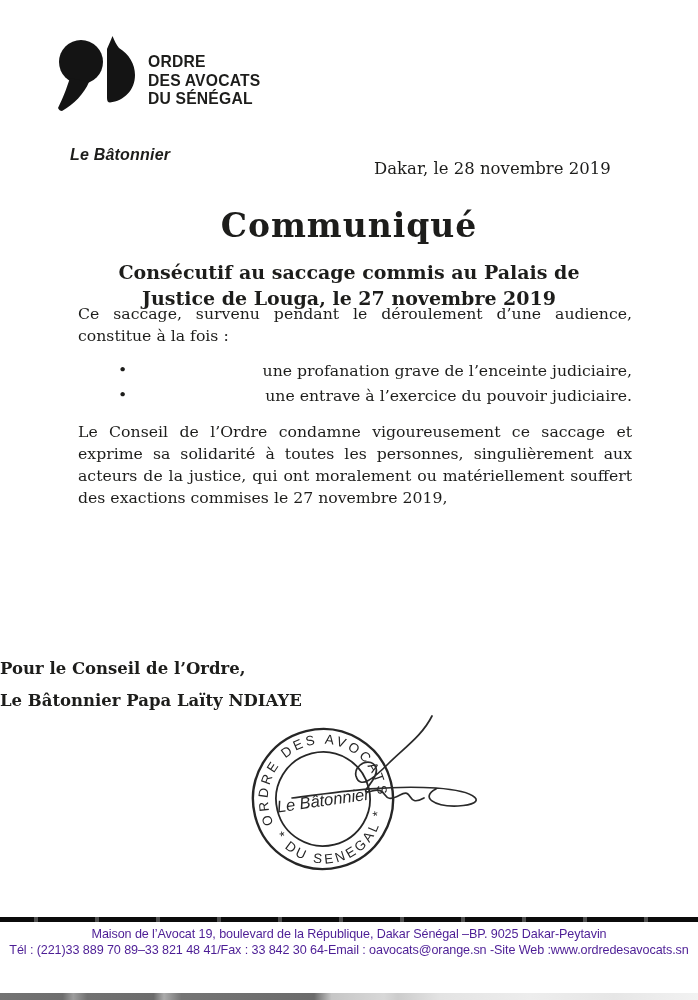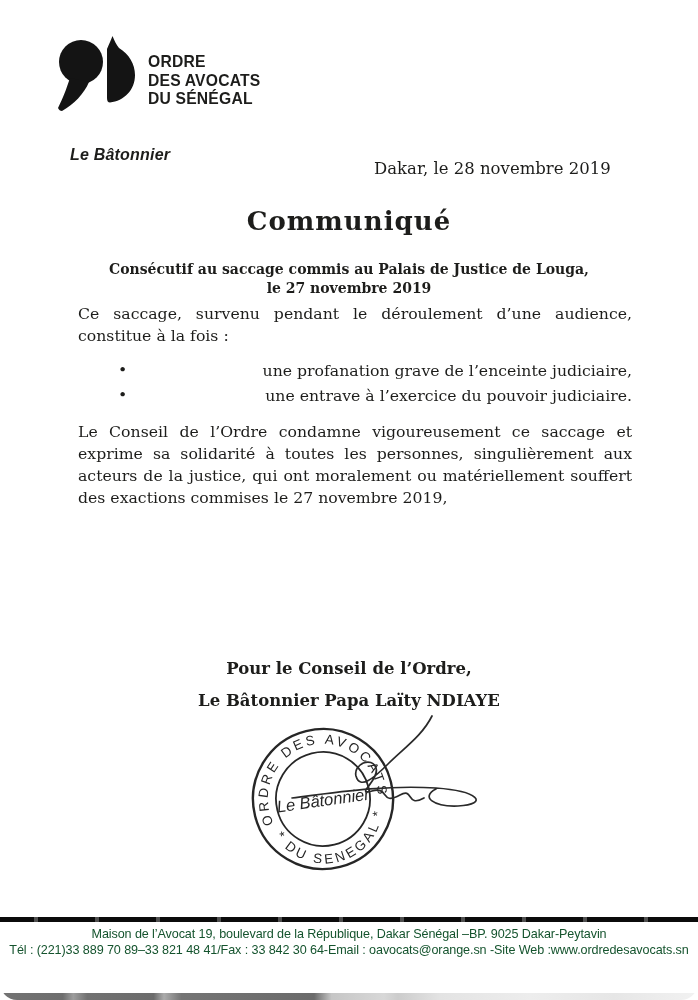--- a/index.html
+++ b/index.html
@@ -1,56 +1,56 @@
 <!DOCTYPE html>
 <html><head>
 <meta charset="utf-8">
 <style>
   html,body{margin:0;padding:0;background:#ffffff;}
   .page{position:relative;width:698px;height:1000px;background:#ffffff;color:#1d1d1b;
-        font-family:"DejaVu Serif", serif; overflow:hidden;border-radius:17px;}
+        font-family:"DejaVu Serif", serif; overflow:hidden;}
 
   
   .logo{position:absolute;top:36px;left:58px;display:flex;align-items:flex-start;}
   .logo-icon{width:80px;height:80px;flex:0 0 auto;}
   .logo-text{font-family:"Liberation Sans",sans-serif;font-weight:bold;font-size:16.5px;
              line-height:1.13;letter-spacing:.2px;margin:16px 0 0 10px;
              transform:scaleX(.95);transform-origin:left top;white-space:nowrap;}
 
   
   .sender{position:absolute;top:146px;left:70px;font-family:"Liberation Sans",sans-serif;
           font-style:italic;font-weight:bold;font-size:16px;letter-spacing:.2px;}
   .dateline{position:absolute;top:159px;left:374px;font-size:16.5px;}
 
   
   .title{position:absolute;top:206px;left:0;width:100%;text-align:center;
-         font-weight:bold;font-size:26px;letter-spacing:1px;}
+         font-weight:bold;font-size:33px;letter-spacing:1px;}
   .subtitle{position:absolute;top:260px;left:104px;width:490px;text-align:center;
-            font-weight:bold;font-size:14px;line-height:1.35;}
+            font-weight:bold;font-size:19px;line-height:1.35;}
 
   
   .body{position:absolute;top:303px;left:78px;width:554px;font-size:15.7px;
         line-height:22px;text-align:justify;}
   .body p{margin:0 0 13px 0;}
   .body ul{margin:2px 0 14px 0;padding:0 0 0 40px;list-style:none;}
   .body li{position:relative;padding-left:17px;margin-bottom:3px;text-align:right;}
   .body li::before{content:"\2022";position:absolute;left:0;top:-1px;}
 
   
-  .closing{position:absolute;top:659px;left:0;width:100%;text-align:center;
+  .closing{position:absolute;top:659px;left:0;width:100%;text-align:left;
            font-weight:bold;font-size:16.5px;}
   .closing-line2{margin-top:13px;}
 
   
   .stamp-wrap{position:absolute;top:714px;left:236px;width:290px;height:172px;}
   .stamp-wrap svg{display:block;width:100%;height:100%;}
 
   
   .footer{position:absolute;top:917px;left:0;width:100%;text-align:center;
-          font-family:"Liberation Sans",sans-serif;font-size:12.6px;color:#14532d;}
+          font-family:"Liberation Sans",sans-serif;font-size:12.6px;color:#4c1d95;}
   .footer-rule{height:5px;background-color:#0b0b0b;
     background-image:repeating-linear-gradient(90deg,rgba(255,255,255,0) 0 34px,
       rgba(255,255,255,.28) 34px 38px, rgba(255,255,255,0) 38px 61px);
     margin-bottom:4px;}
   .footer-line{line-height:16px;letter-spacing:-.1px;}
 
   
   .bottom-band{position:absolute;bottom:0;left:0;width:100%;height:7px;
     background:linear-gradient(90deg,#737373 0%,#6e6e6e 9%,#9d9d9d 10.5%,#717171 12.5%,
       #6c6c6c 22%,#ababab 23.5%,#747474 26%,#6b6b6b 45%,#c6c6c6 47.5%,#d8d8d8 55%,

